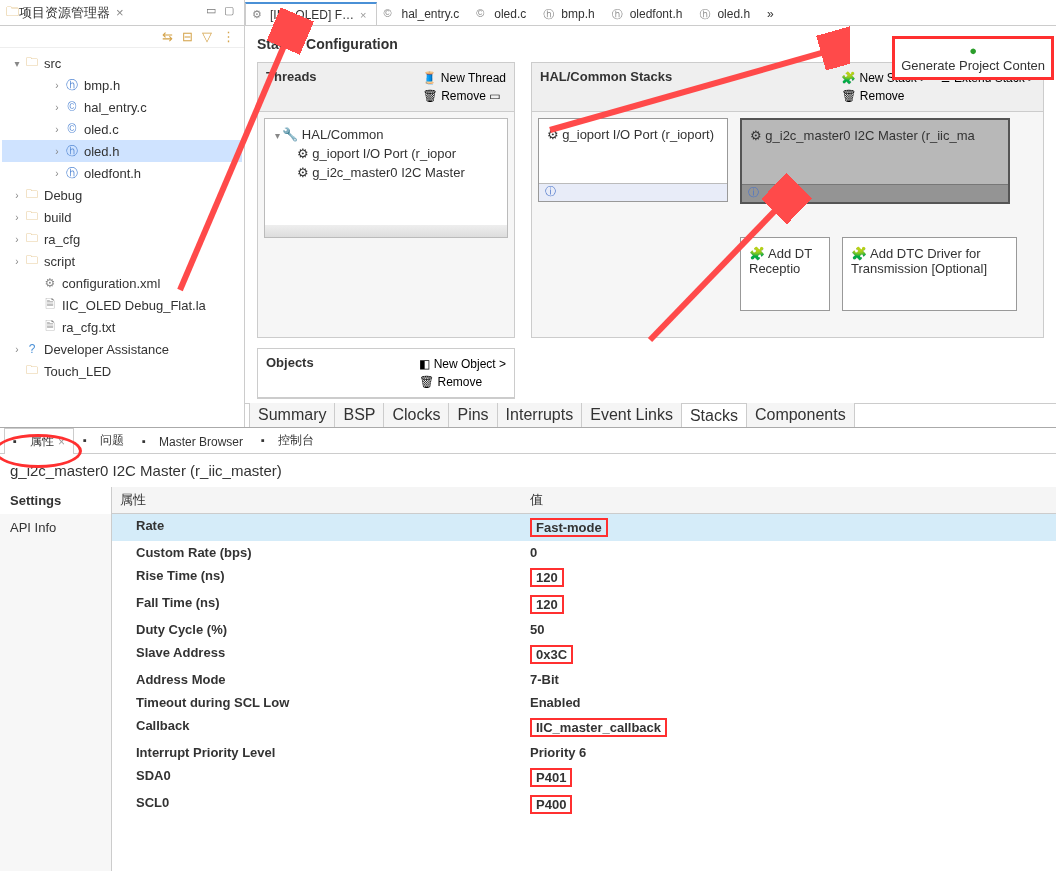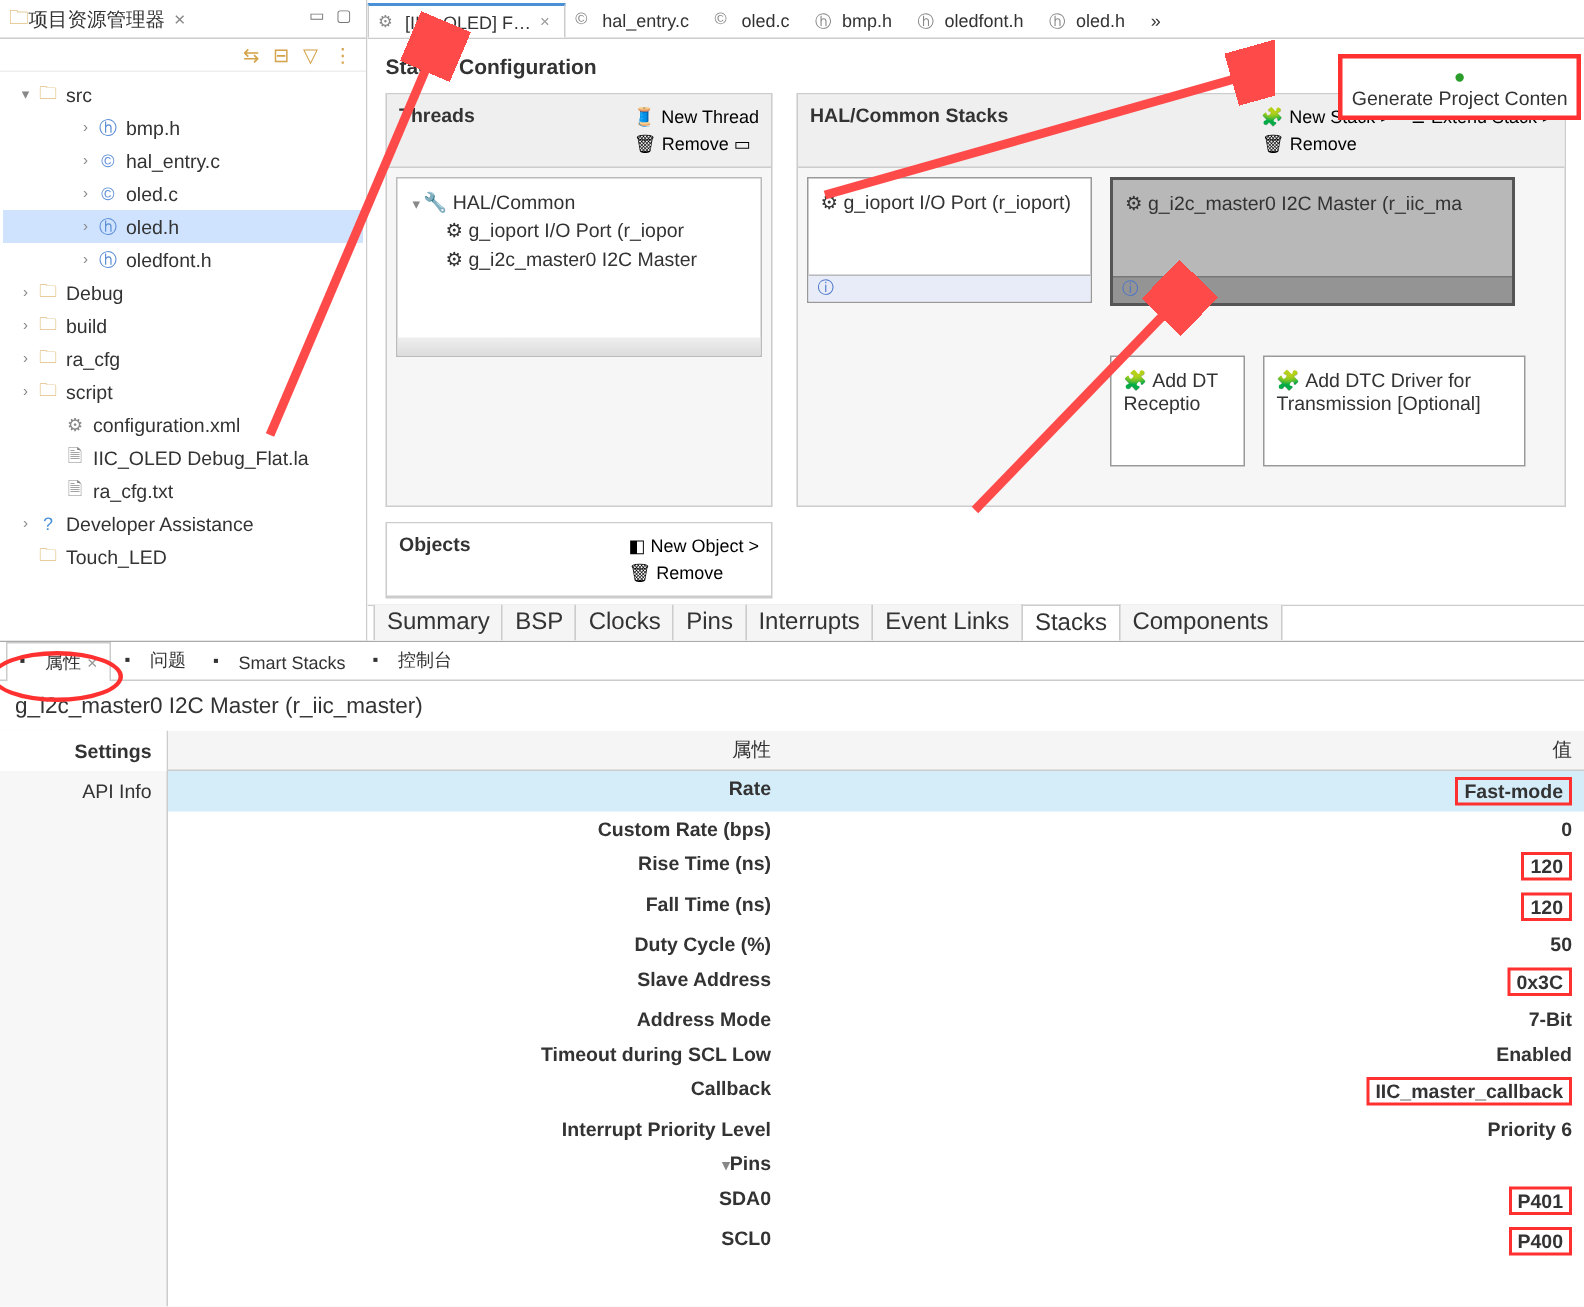--- a/index.html
+++ b/index.html
@@ -60,21 +60,21 @@
 .sbox.small { width: 175px; min-height: 74px; }
 .editor-bottom-tabs { height: 24px; border-top: 1px solid #ccc; display: flex; align-items: flex-end; padding: 0 4px; background: #fff; }
 .btab { padding: 3px 8px; border: 1px solid #ccc; border-bottom: none; margin-right: -1px; font-size: 16px; background: #f5f5f5; cursor: pointer; }
 .btab.active { background: #fff; position: relative; top: 1px; }
 .bottom-area { height: 444px; display: flex; flex-direction: column; background: #fff; border-top: 1px solid #aaa; }
 .bottom-tabs-row { height: 26px; display: flex; align-items: flex-end; border-bottom: 1px solid #ccc; padding: 0 4px; }
 .bottab { padding: 4px 8px; border: 1px solid transparent; border-bottom: none; font-size: 12px; display: flex; align-items: center; cursor: pointer; }
 .bottab.active { border-color: #ccc; background: #fff; position: relative; top: 1px; }
 .bottab .bicon { width: 14px; height: 14px; margin-right: 3px; font-size: 11px; }
 .prop-title { font-weight: normal; padding: 8px 10px; font-size: 15px; }
-.prop-body { flex: 1; display: flex; overflow: hidden; text-align: right; }
+.prop-body { flex: 1; display: flex; overflow: hidden; }
 .prop-side { width: 112px; border-right: 1px solid #ccc; background: #f7f7f7; }
 .prop-side .psitem { padding: 6px 10px; font-size: 13px; cursor: pointer; }
 .prop-side .psitem.active { background: #fff; font-weight: bold; }
 .prop-table { flex: 1; overflow: auto; }
 .pt-head { display: flex; background: #f5f5f5; border-bottom: 1px solid #ccc; font-size: 13px; }
 .pt-head .col { padding: 4px 8px; }
 .col1 { width: 410px; }
 .col2 { flex: 1; }
 .pt-row { display: flex; font-size: 13px; padding: 2px 0; }
 .pt-row .col { padding: 2px 8px; font-weight: bold; }
@@ -299,21 +299,21 @@
         <span class="bicon">▪</span>
         <span>属性</span> 
         <span style="color:#999;margin-left:4px">×</span>
       </div>
       <div class="bottab">
         <span class="bicon">▪</span>
         <span>问题</span>
       </div>
       <div class="bottab">
         <span class="bicon">▪</span>
-        <span>Smart Stacks</span>
+        <span>Master Browser</span>
       </div>
       <div class="bottab">
         <span class="bicon">▪</span>
         <span>控制台</span>
       </div>
     </div>
   <div class="prop-title">g_i2c_master0 I2C Master (r_iic_master)</div>
   <div class="prop-body">
     <div class="prop-side" id="pside">
         <div class="psitem active">Settings</div>
@@ -357,24 +357,20 @@
             <div class="col col1 indent1">Timeout during SCL Low</div>
             <div class="col col2">Enabled</div>
           </div>
           <div class="pt-row">
             <div class="col col1 indent1">Callback</div>
             <div class="col col2"><span class="redbox">IIC_master_callback</span></div>
           </div>
           <div class="pt-row">
             <div class="col col1 indent1">Interrupt Priority Level</div>
             <div class="col col2">Priority 6</div>
-          </div>
-          <div class="pt-row">
-            <div class="col col1 indent0"><span class="expander-exp">▾</span>Pins</div>
-            <div class="col col2"></div>
           </div>
           <div class="pt-row">
             <div class="col col1 indent1">SDA0</div>
             <div class="col col2"><span class="redbox">P401</span></div>
           </div>
           <div class="pt-row">
             <div class="col col1 indent1">SCL0</div>
             <div class="col col2"><span class="redbox">P400</span></div>
           </div>
         </div>

